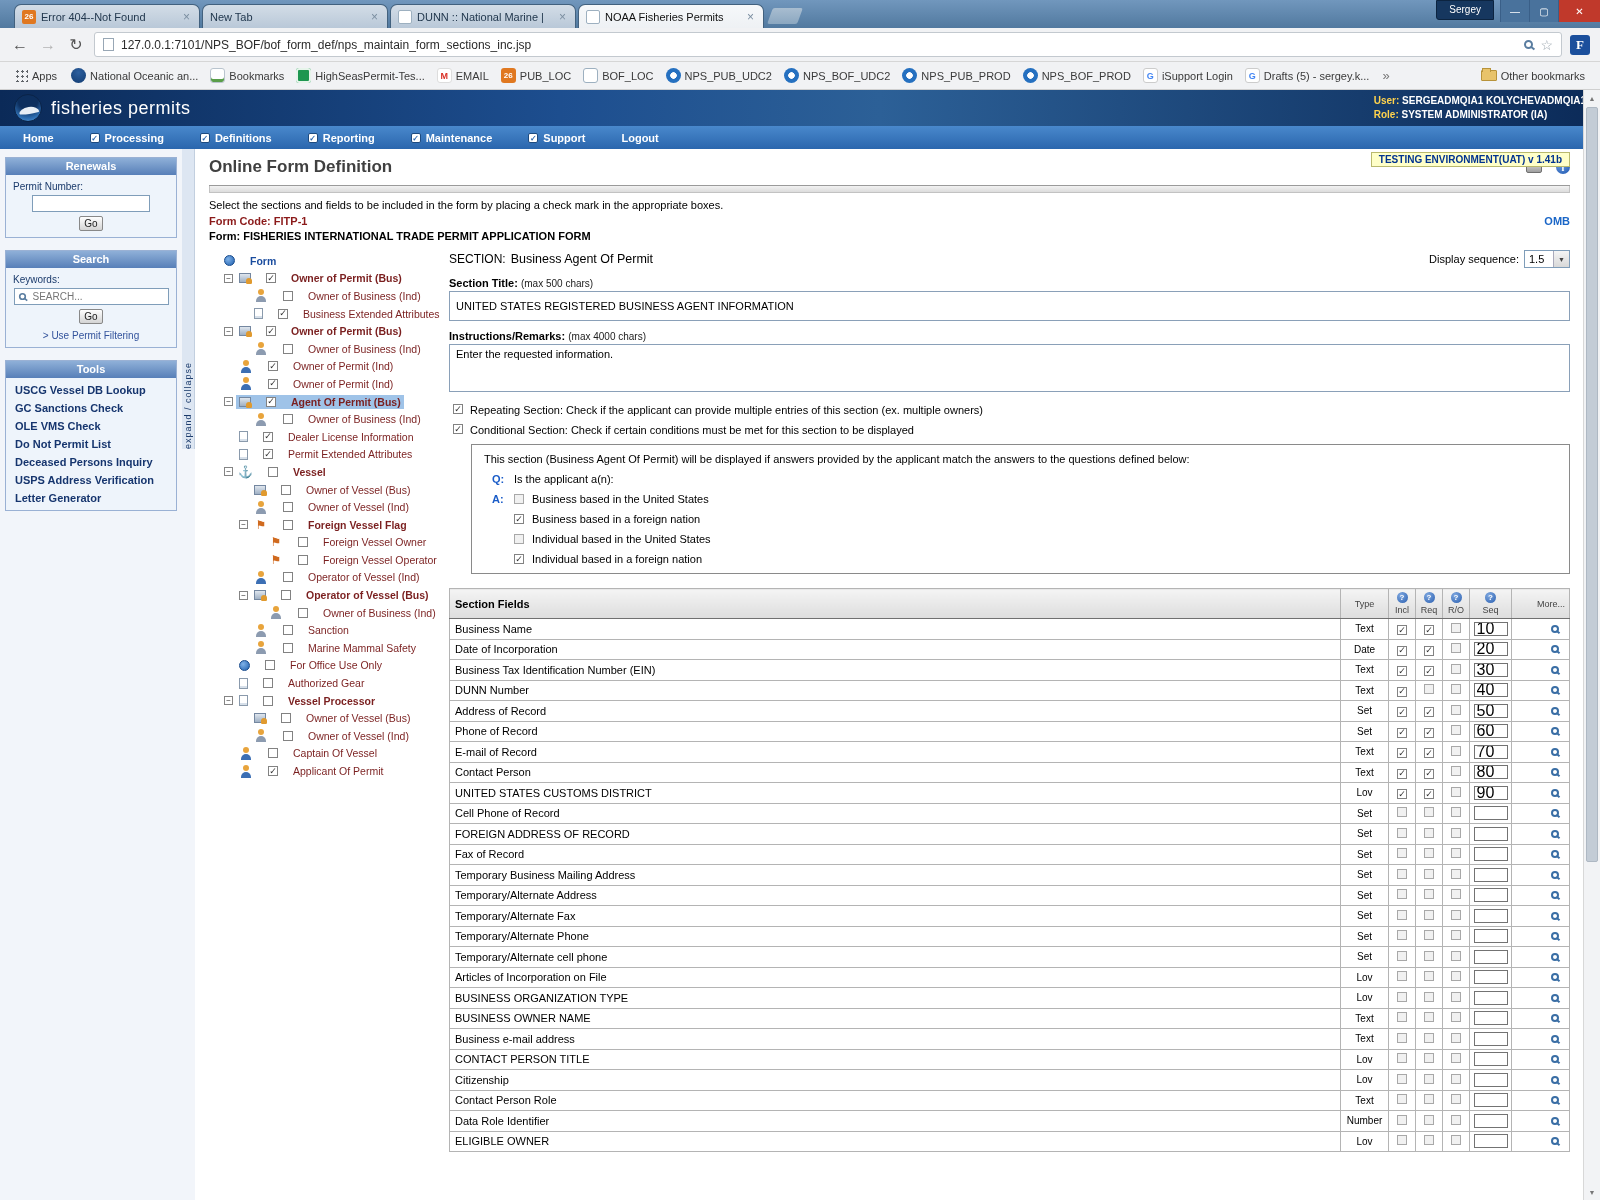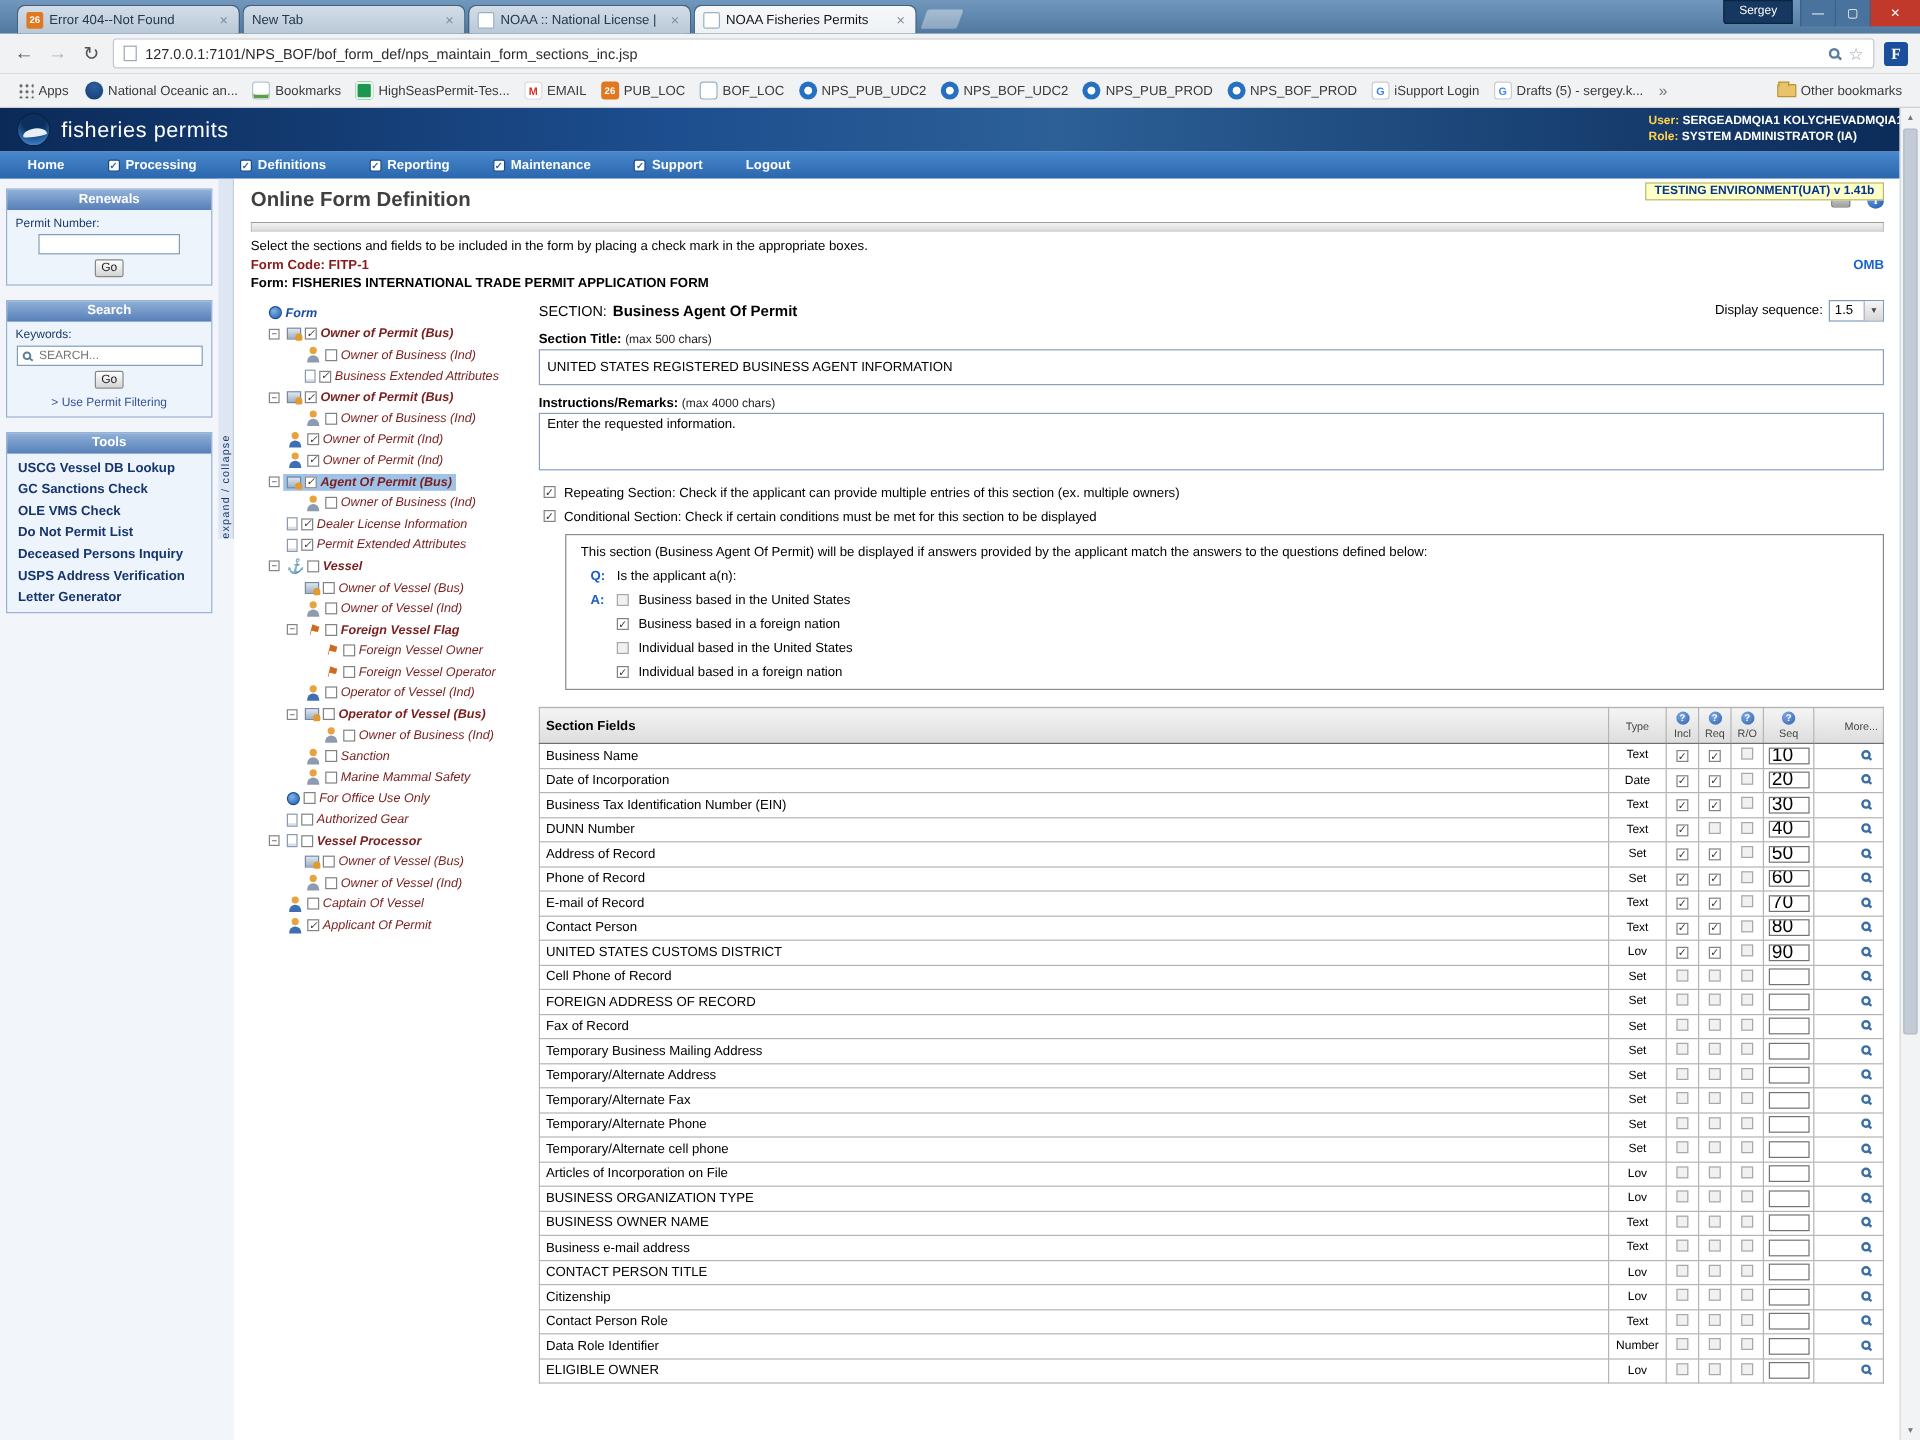--- a/index.html
+++ b/index.html
@@ -92,21 +92,21 @@
   .maroon { color:#8b1a1a; }
   .omb { margin-left:auto; color:#1a66c7; }
   .formrow { font-size:11px; font-weight:bold; margin-bottom:6px; }
 
   
   .panes { display:flex; align-items:flex-start; }
   .tree { width:232px; flex:none; font-size:10.5px; padding-top:4px; }
   .trow { display:flex; align-items:center; height:17.6px; white-space:nowrap; }
   .exp { width:9px; height:9px; border:1px solid #848484; background:#fff; color:#333; font-size:8px; line-height:7px; text-align:center; margin-right:3px; flex:none; }
   .expsp { width:12px; flex:none; }
-  .tw { display:inline-flex; align-items:center; gap:3px; padding:1px 3px;font-style:italic; }
+  .tw { display:inline-flex; align-items:center; gap:15px; padding:1px 3px; }
   .tw.sel { background:#9fc3e8; }
   .tlab { color:#7a1f1f; }
   .tlab.b { font-weight:bold; }
   .rootlab { color:#1a4c9e; font-weight:bold; }
   .cb { width:10px; height:10px; border:1px solid #828282; background:#fff; display:inline-flex; align-items:center; justify-content:center; font-size:9px; line-height:1; color:#333; flex:none; }
   .cb.dis { background:#f1f1f1; border-color:#a8a8a8; }
 
   .ic { display:inline-flex; align-items:center; justify-content:center; width:14px; height:13px; font-size:11px; line-height:1; position:relative; flex:none; }
   .ti-org { width:12px; height:10px; background:linear-gradient(#dfe6ee,#9fb0c4); border:1px solid #7487a0; }
   .ti-org::after { content:''; position:absolute; right:-2px; bottom:-2px; width:6px; height:6px; background:#e09a2f; border-radius:50% 50% 20% 20%; }
@@ -114,21 +114,21 @@
   .ti-person::after { content:''; position:absolute; bottom:0; left:2px; width:10px; height:6px; border-radius:5px 5px 0 0; background:#3c6fb4; }
   .ti-person2::after { content:''; position:absolute; bottom:0; left:2px; width:10px; height:6px; border-radius:5px 5px 0 0; background:#8c9bb0; }
   .ti-doc { width:9px; height:11px; background:#fff; border:1px solid #8a9aac; box-shadow:inset 0 -2px 0 #d7e0ea; }
   .ti-vessel { color:#9a7a1a; font-size:12px; }
   .ti-flag, .ti-flagperson { color:#d06a1f; font-size:12px; }
   .ti-globe { width:11px; height:11px; border-radius:50%; background:radial-gradient(circle at 35% 35%,#7fb2e8,#1f5fae); border:1px solid #174a8c; }
 
   
   .rightcol { flex:1; margin-left:8px; }
   .sechdr { display:flex; align-items:center; font-size:12px; margin-top:2px; }
-  .secname { font-weight:bold; margin-left:5px; font-size:12.5px; }
+  .secname { font-weight:normal; margin-left:5px; font-size:12.5px; }
   .dispseq { margin-left:auto; display:flex; align-items:center; gap:5px; font-size:11px; }
   .selbox { width:46px; height:18px; border:1px solid #7f9db9; background:#fff; display:flex; align-items:center; font-size:11px; padding-left:4px; position:relative; }
   .selbox::after { content:'▼'; position:absolute; right:0; top:0; width:15px; height:100%; background:linear-gradient(#f5f5f5,#d8d8d8); border-left:1px solid #aab; font-size:7px; color:#444; display:flex; align-items:center; justify-content:center; }
   .lblline { font-size:11px; margin-top:9px; margin-bottom:2px; }
   .lblline b { font-weight:bold; }
   .hint { font-size:10px; color:#222; }
   .biginput { width:100%; height:30px; border:1px solid #8aa0b8; font-size:11px; padding:3px 6px; font-family:"Liberation Sans",sans-serif; }
   .bigarea { width:100%; height:48px; border:1px solid #8aa0b8; font-size:11px; padding:3px 6px; resize:none; font-family:"Liberation Sans",sans-serif; }
   .cbrow { display:flex; align-items:flex-start; gap:7px; font-size:11px; margin-top:8px; padding-left:4px; }
   .condbox { border:1px solid #8a8a8a; margin:8px 0 0 22px; padding:8px 12px; font-size:11px; }
@@ -172,21 +172,21 @@
         <span class="fav fav26">26</span>
         <span class="tlabel">Error 404--Not Found</span>
         <span class="tclose">×</span>
       </div>
       <div class="tab">
         <span class="tlabel">New Tab</span>
         <span class="tclose">×</span>
       </div>
       <div class="tab">
         <span class="fav favdoc"></span>
-        <span class="tlabel">NOAA :: National License |</span>
+        <span class="tlabel">DUNN :: National Marine |</span>
         <span class="tclose">×</span>
       </div>
       <div class="tab active">
         <span class="fav favdoc"></span>
         <span class="tlabel">NOAA Fisheries Permits</span>
         <span class="tclose">×</span>
       </div>
     </div>
   <div class="newtab"></div>
   <div class="winctrl">

